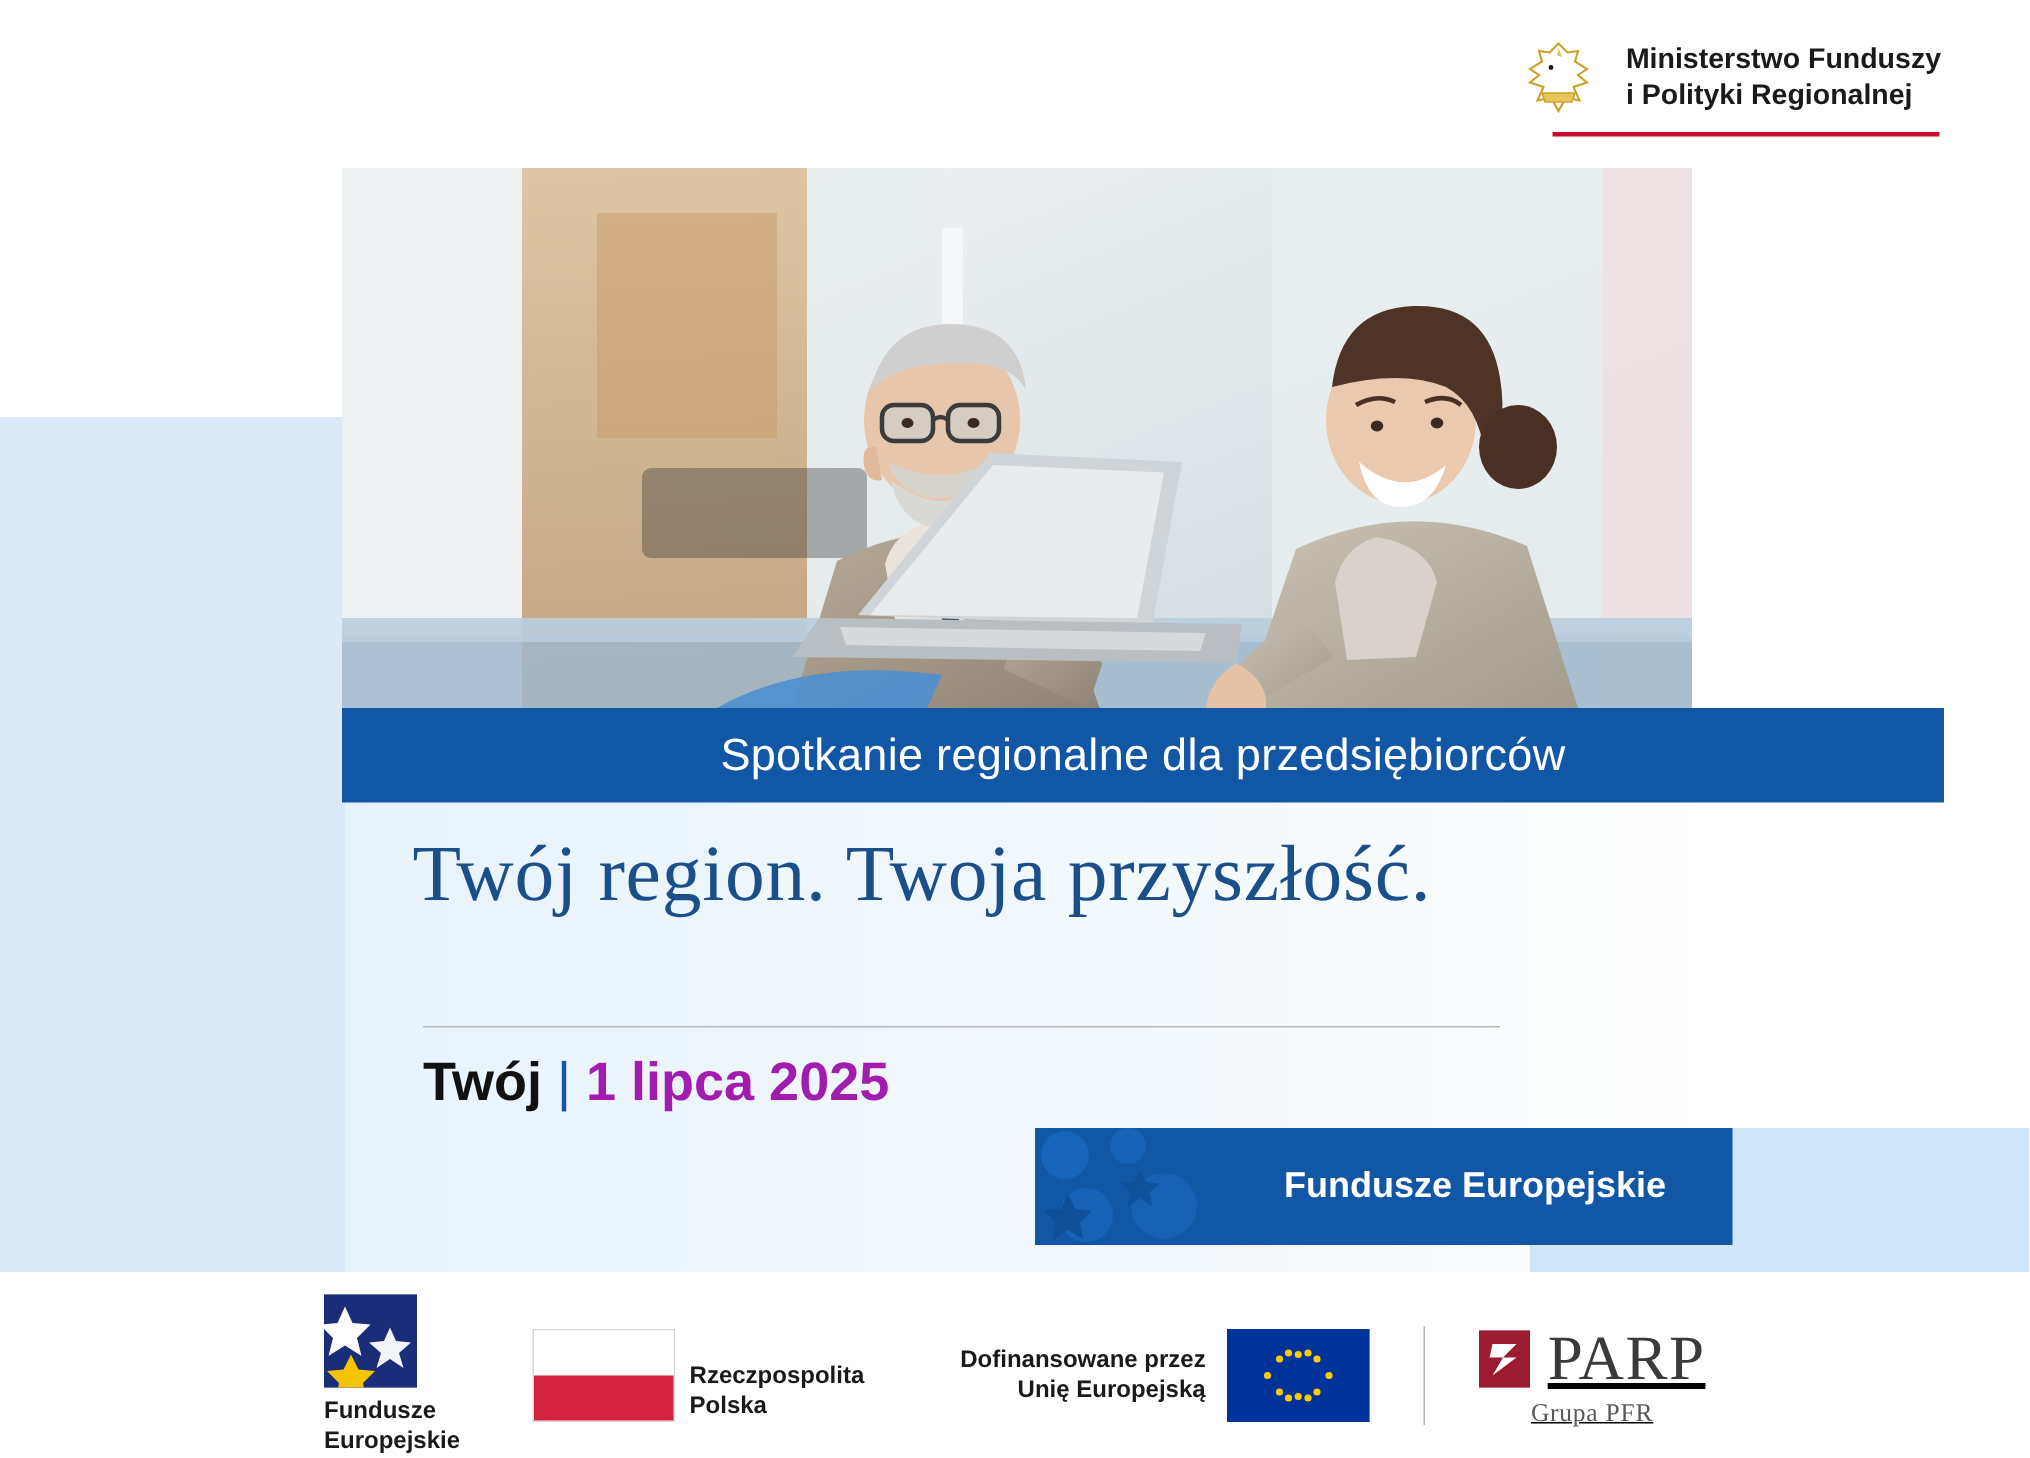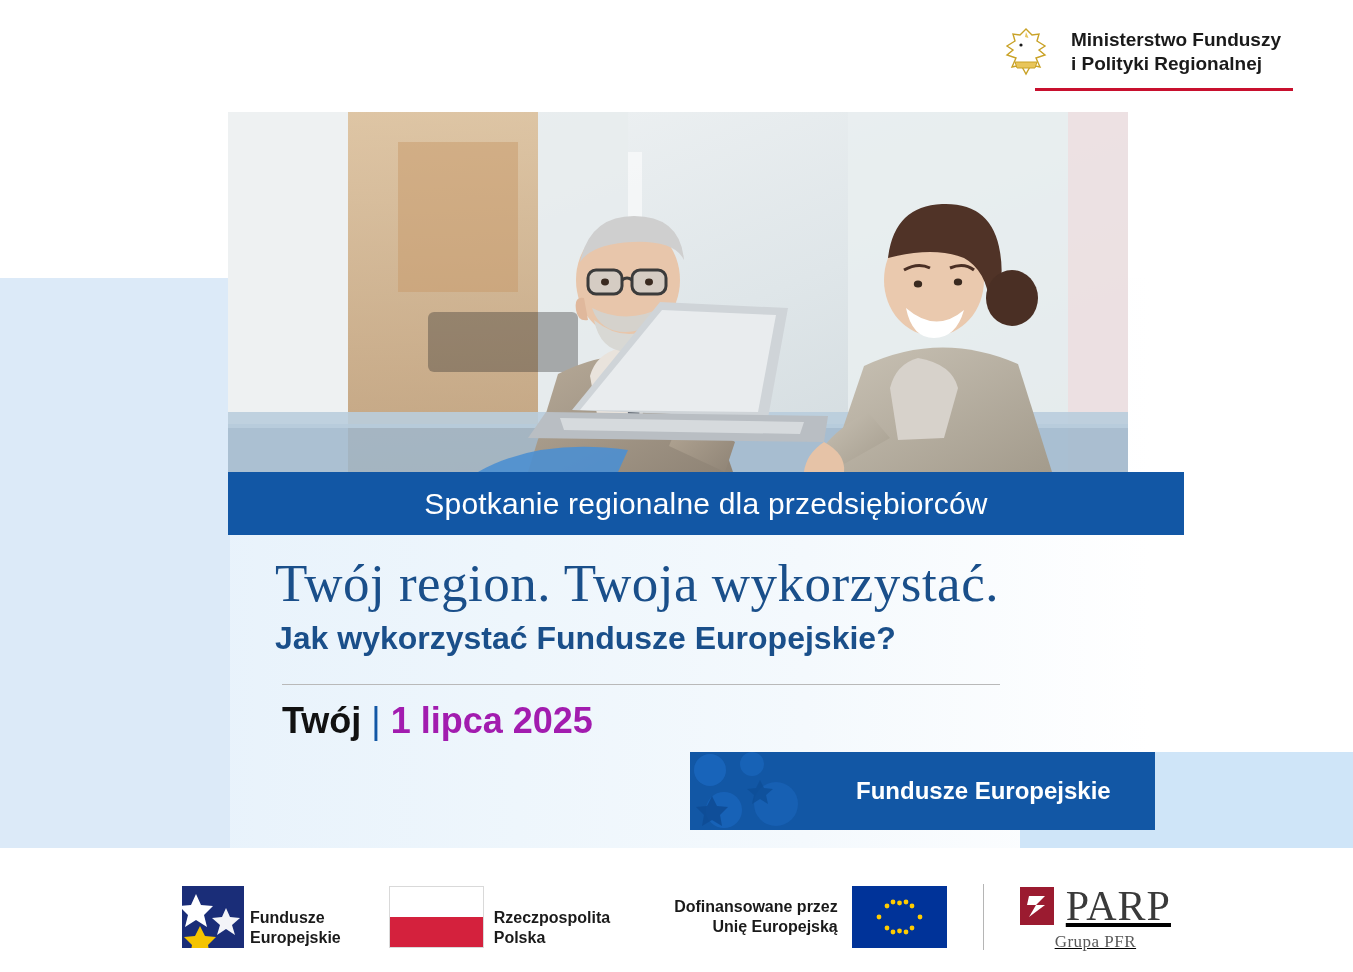--- a/index.html
+++ b/index.html
@@ -18,21 +18,21 @@
     position:absolute;left:1020px;top:752px;width:333px;height:96px;
     background:#cfe5f8;
   }
   .bg-shape-corner{
     position:absolute;left:0;top:278px;width:230px;height:570px;
     background:#dceaf8;
   }
 
   
   .ministry{
-    position:absolute;right:72px;top:22px;
+    position:absolute;right:59px;top:22px;
     display:flex;align-items:flex-start;gap:14px;
   }
   .ministry-eagle{
     width:62px;height:62px;position:relative;flex:0 0 auto;
   }
   .ministry-text{
     font-size:19px;line-height:24px;font-weight:bold;color:#1a1a1a;
     padding-top:6px;
   }
   .ministry-rule{
@@ -41,21 +41,21 @@
 
   
   .photo{
     position:absolute;left:228px;top:112px;width:900px;height:360px;
     overflow:hidden;background:#c9d2d8;
   }
   .photo svg{display:block;}
 
   
   .caption-bar{
-    position:absolute;left:228px;top:472px;width:956px;height:63px;
+    position:absolute;left:228px;top:472px;width:1068px;height:63px;
     background:#1257a5;
     display:flex;align-items:center;justify-content:center;
   }
   .caption-bar span{
     color:#ffffff;font-size:30px;font-weight:500;letter-spacing:.2px;
   }
 
   
   .headline{
     position:absolute;left:275px;top:552px;width:850px;
@@ -92,21 +92,21 @@
   }
   .fe-band-label{
     color:#ffffff;font-size:24px;font-weight:bold;margin-left:51px;
   }
 
   
   .footer{
     position:absolute;left:0;top:862px;width:1353px;height:110px;
     display:flex;align-items:center;justify-content:center;gap:0px;
   }
-  .logo-fe{display:flex;align-items:flex-end;gap:6px;margin-right:48px;}
+  .logo-fe{display:flex;align-items:flex-start;gap:6px;margin-right:48px;flex-direction:column;}
   .fe-flag{
     width:62px;height:62px;background:#1a2d78;position:relative;flex:0 0 auto;
   }
   .logo-fe-text{font-size:16px;font-weight:bold;line-height:20px;color:#1a1a1a;}
   .logo-rp{display:flex;align-items:flex-end;gap:10px;margin-right:64px;}
   .rp-flag{width:95px;height:62px;flex:0 0 auto;border:1px solid #d9d9d9;box-sizing:border-box;}
   .rp-flag .w{height:50%;background:#ffffff;}
   .rp-flag .r{height:50%;background:#d4213d;}
   .logo-rp-text{font-size:16px;font-weight:bold;line-height:20px;color:#1a1a1a;}
   .logo-ue{display:flex;align-items:center;gap:14px;}
@@ -220,22 +220,21 @@
 
     <path d="M250 360 q60 -34 150 -22 l-10 22 z" fill="#4d8fd0" opacity="0.9"></path>
   </svg>
 </div>
 
 <div class="caption-bar">
   <span>Spotkanie regionalne dla przedsiębiorców</span>
 </div>
 
 <div class="headline">
-  <div class="headline-main">Twój region. Twoja wykorzystać.</div>
-  <div class="headline-sub">Jak wykorzystać Fundusze Europejskie?</div>
+  <div class="headline-main">Twój region. Twoja przyszłość.</div>
 </div>
 
 <div class="divider"></div>
 
 <div class="place-date">
   <span class="place">Twój</span>
   <span class="pipe">|</span>
   <span class="date">1 lipca 2025</span>
 </div>
 

